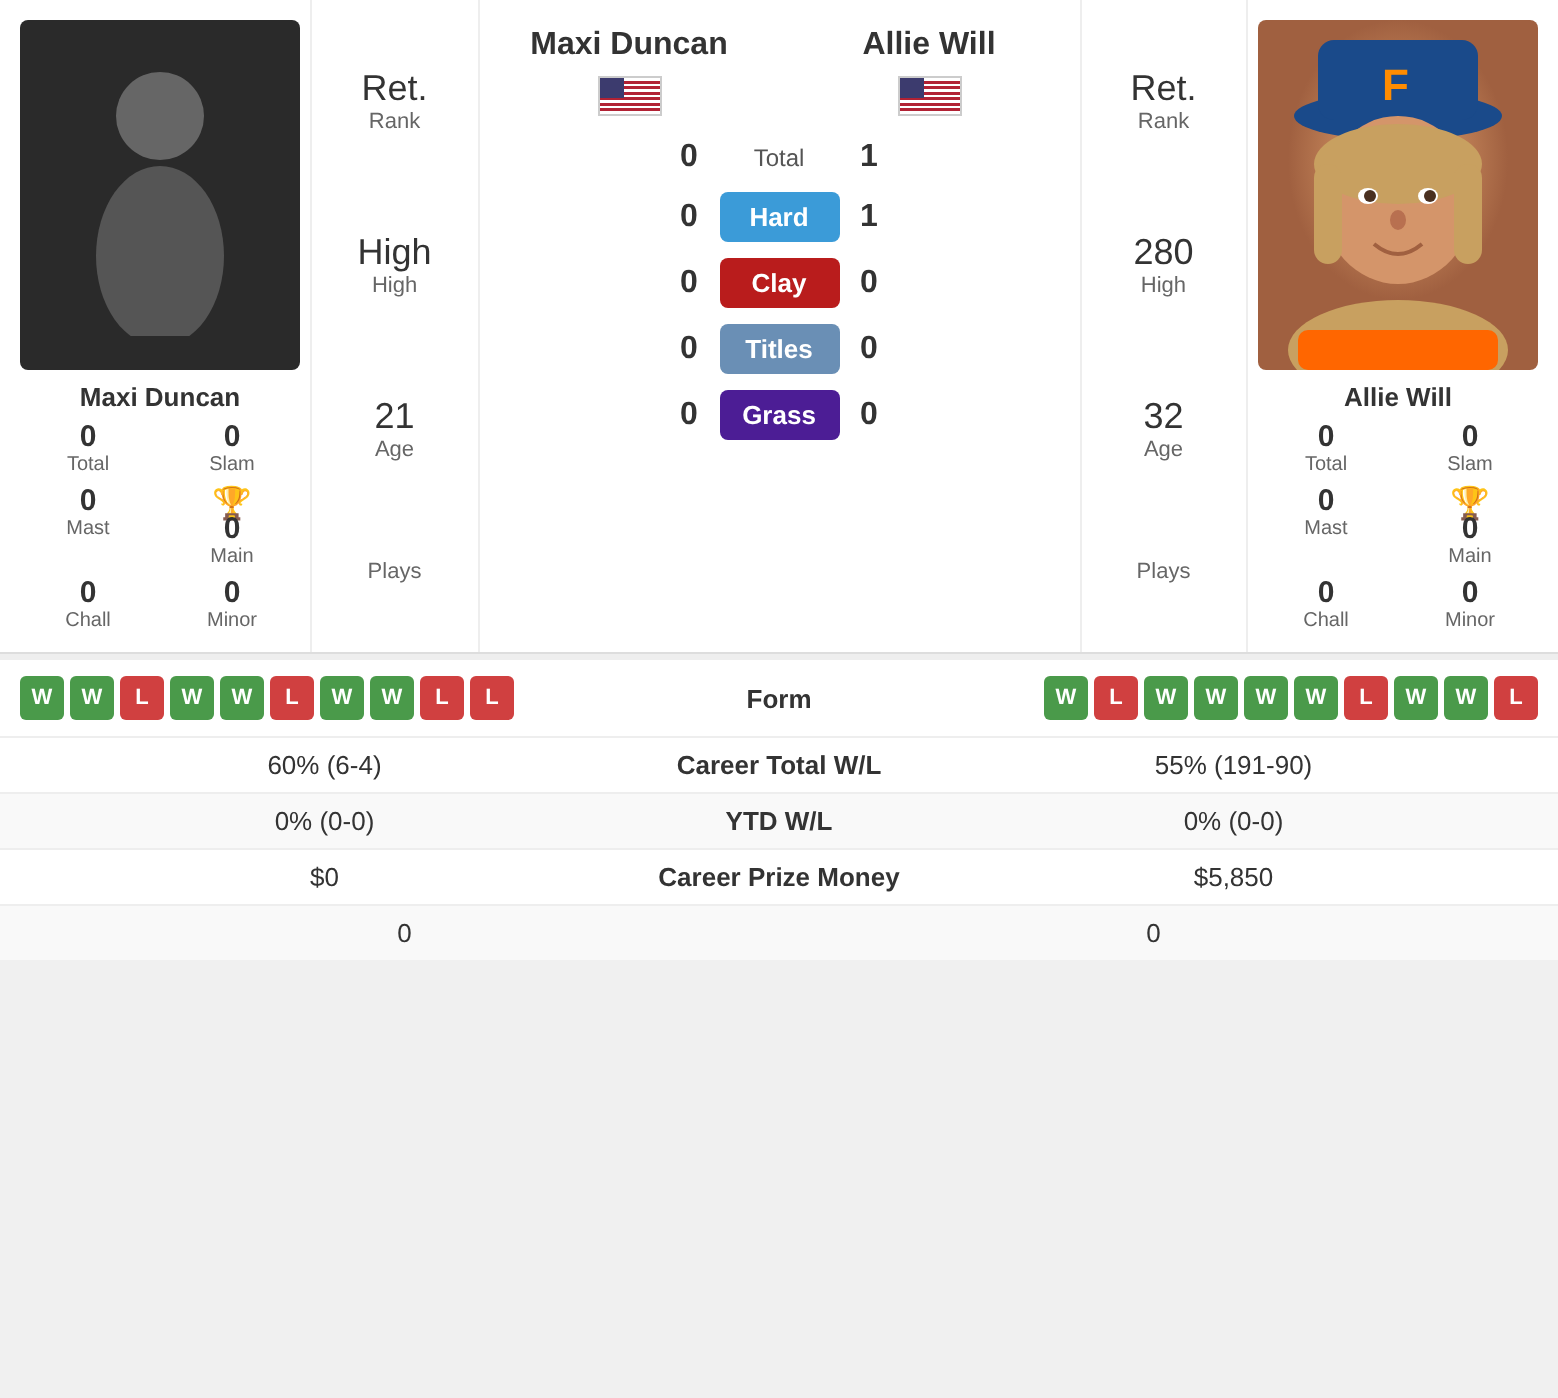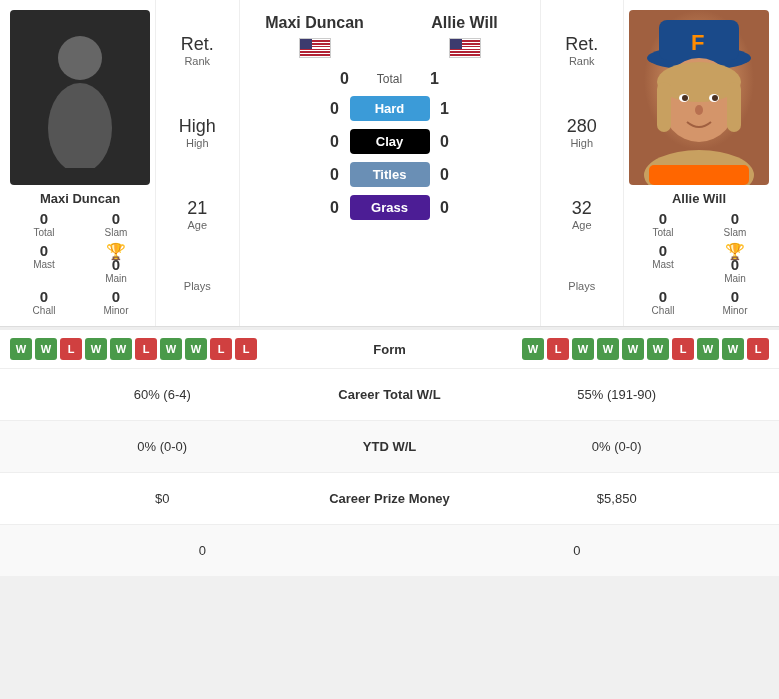--- a/index.html
+++ b/index.html
@@ -115,21 +115,21 @@
 
     .score-val {
       font-size: 16px;
       font-weight: bold;
       color: #333;
       width: 30px;
       text-align: center;
     }
 
     .surface-btn {
-      width: 80px;
+      width: 60px;
       padding: 5px 0;
       border-radius: 4px;
       text-align: center;
       font-size: 13px;
       font-weight: bold;
       color: #fff;
     }
 
     .surface-total {
       font-size: 12px;
@@ -201,21 +201,21 @@
     }
 
     
     .stats-rows {
       background: #fff;
     }
 
     .stats-row {
       display: flex;
       align-items: center;
-      padding: 18px 15px;
+      padding: 6px 15px;
       border-top: 1px solid #eee;
     }
 
     .stats-row:nth-child(even) {
       background: #f9f9f9;
     }
 
     .stats-row-left {
       flex: 1;
       text-align: center;
@@ -378,21 +378,21 @@
       </div>
 
       <div class="score-row">
         <span class="score-val">0</span>
         <div class="surface-btn" style="background:#3b9bd8;">Hard</div>
         <span class="score-val">1</span>
       </div>
 
       <div class="score-row">
         <span class="score-val">0</span>
-        <div class="surface-btn" style="background:#000000;">Clay</div>
+        <div class="surface-btn" style="background:#b91c1c;">Clay</div>
         <span class="score-val">0</span>
       </div>
 
       <div class="score-row">
         <span class="score-val">0</span>
         <div class="surface-btn" style="background:#6a8fb5;">Titles</div>
         <span class="score-val">0</span>
       </div>
 
       <div class="score-row">

